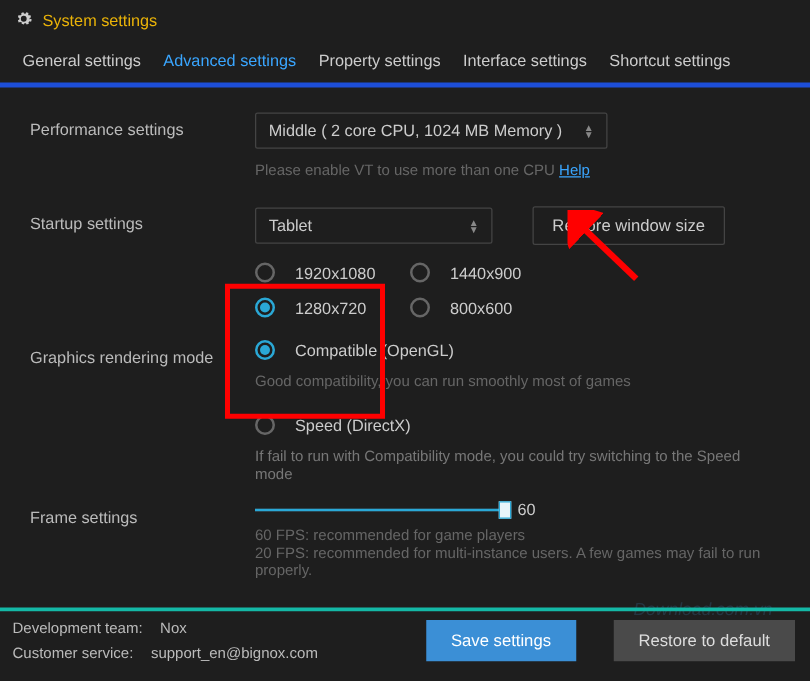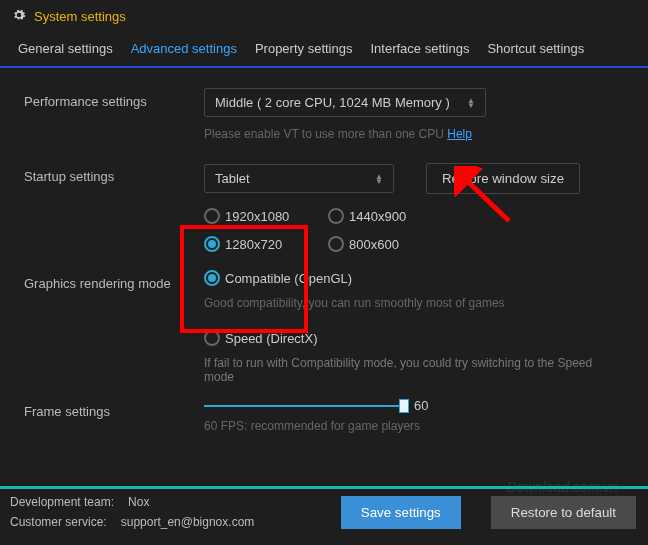--- a/index.html
+++ b/index.html
@@ -17,21 +17,21 @@
   display: flex;
   align-items: center;
   padding: 8px 12px;
   color: #eab308;
 }
 .titlebar .gear { margin-right: 8px; }
 .tabs {
   display: flex;
   gap: 18px;
   padding: 8px 18px 10px 18px;
-  border-bottom: 2px solid #1d4ed8;
+  border-bottom: 4px solid #1d4ed8;
 }
 .tab { color: #ccc; cursor: pointer; }
 .tab.active { color: #3aa6ff; }
 .content {
   padding: 20px 24px 0 24px;
   position: relative;
 }
 .row {
   display: flex;
   align-items: flex-start;
@@ -96,21 +96,21 @@
 }
 .radio-grid {
   display: grid;
   grid-template-columns: 120px 120px;
   gap: 12px 4px;
   margin-top: 14px;
 }
 .radio {
   display: flex;
   align-items: center;
-  gap: 5px;
+  gap: 16px;
   cursor: pointer;
 }
 .radio-circle {
   width: 16px;
   height: 16px;
   border: 2px solid #666;
   border-radius: 50%;
   display: flex;
   align-items: center;
   justify-content: center;
@@ -301,20 +301,21 @@
     <div class="ctrl-col">
       <div class="slider-wrap">
         <div class="slider">
           <div class="slider-track"></div>
           <div class="slider-fill"></div>
           <div class="slider-thumb"></div>
         </div>
         <span style="color:#ccc;">60</span>
       </div>
       <div class="hint" style="margin-top:6px;">60 FPS: recommended for game players</div>
+      <div class="hint" style="margin-top:0;">20 FPS: recommended for multi-instance users. A few games may fail to run properly.</div>
     </div>
   </div>
 
   <div class="redbox"></div>
   <svg class="arrow" width="70" height="70">
     <defs>
         <marker id="ah" markerWidth="8" markerHeight="8" refX="2" refY="4" orient="auto">
           <path d="M0,0 L8,4 L0,8 Z" fill="#f00"></path>
         </marker>
       </defs>

